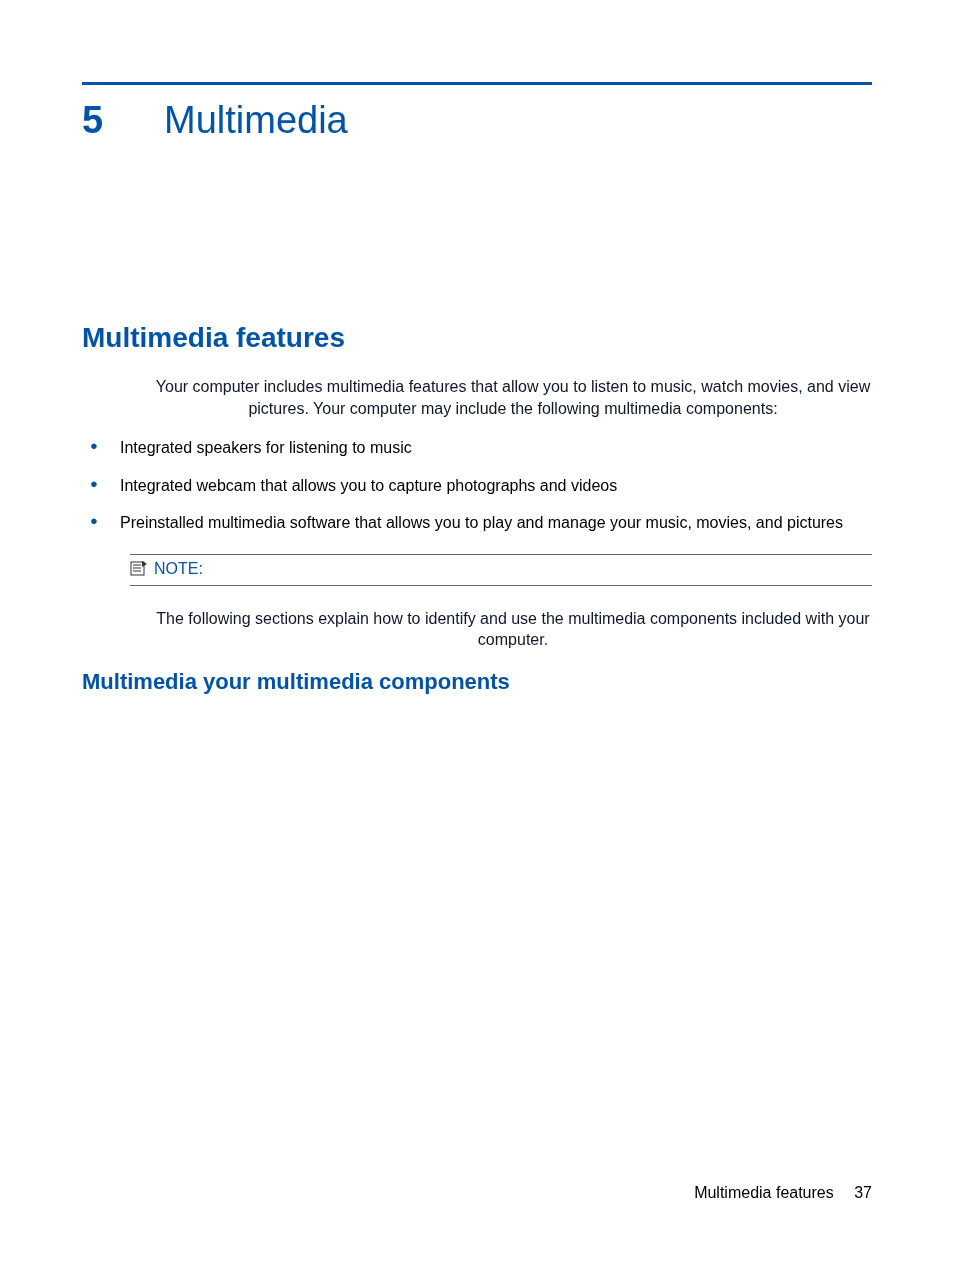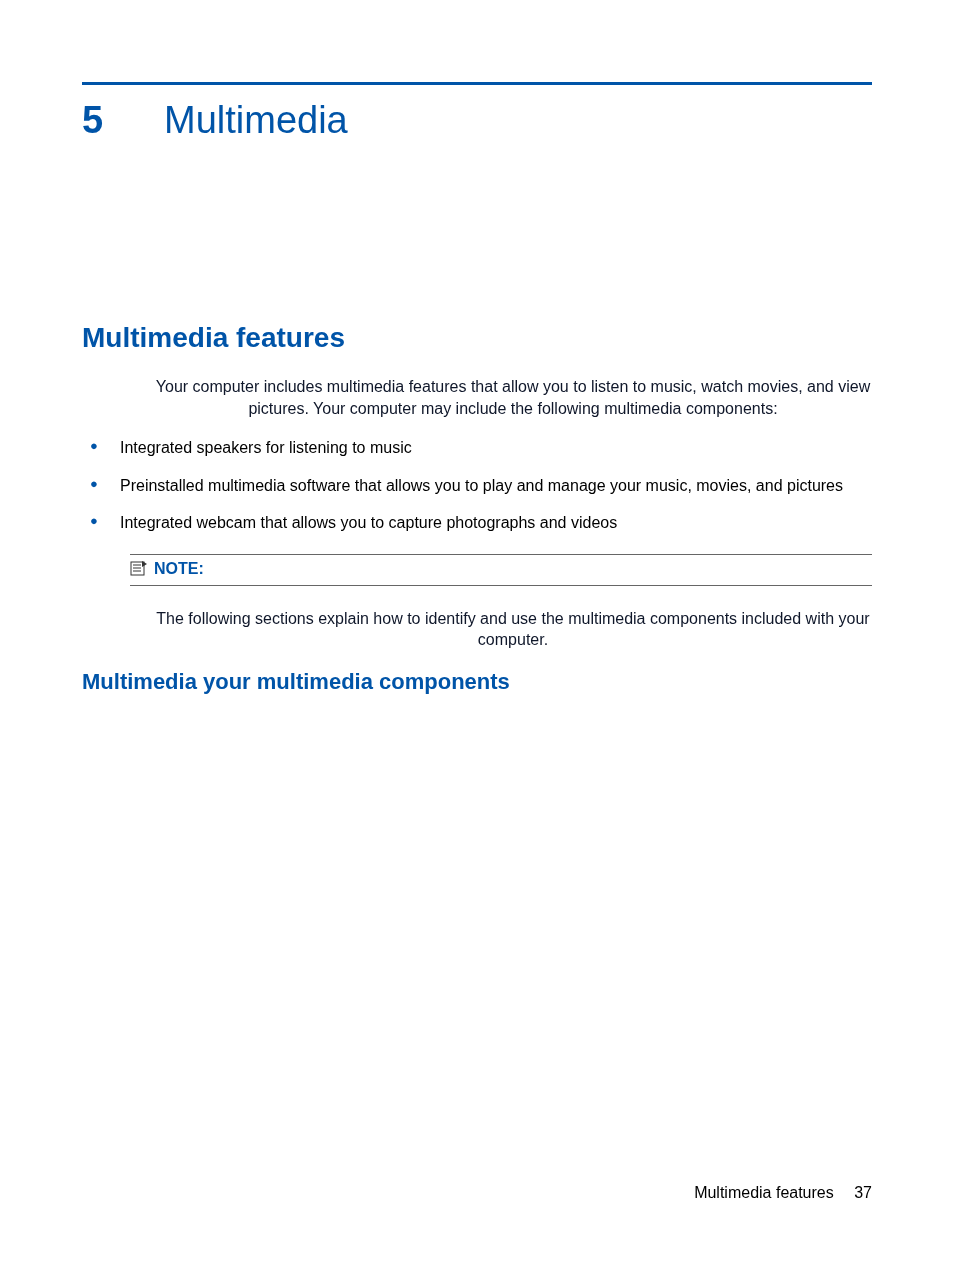--- a/index.html
+++ b/index.html
@@ -95,21 +95,21 @@
     }
     .note-icon {
       flex: 0 0 22px;
       margin-right: 2px;
       font-size: 16px;
       color: #333;
       line-height: 1.1;
     }
     .note-label {
       color: #0054a8;
-      font-weight: bold;
+      font-weight: normal;
       margin-right: 14px;
     }
     .note-text {
       color: #000000;
     }
     .footer {
       position: absolute;
       bottom: 68px;
       right: 82px;
       font-size: 16px;
@@ -130,22 +130,22 @@
     <div class="chapter-number">5</div>
     <div class="chapter-title">Multimedia</div>
   </div>
 
   <h2 class="section-heading">Multimedia features</h2>
 
   <p class="body-text indented">Your computer includes multimedia features that allow you to listen to music, watch movies, and view pictures. Your computer may include the following multimedia components:</p>
 
   <ul class="bullet-list indented">
     <li>Integrated speakers for listening to music</li>
+    <li>Integrated webcam that allows you to capture photographs and videos</li>
     <li>Preinstalled multimedia software that allows you to play and manage your music, movies, and pictures</li>
-    <li>Integrated webcam that allows you to capture photographs and videos</li>
   </ul>
 
   <div class="note-block">
     <span class="note-icon">
       <svg width="18" height="16" viewBox="0 0 18 16">
         <rect x="1" y="2" width="13" height="13" fill="none" stroke="#333" stroke-width="1"></rect>
         <line x1="3" y1="5" x2="11" y2="5" stroke="#333" stroke-width="1"></line>
         <line x1="3" y1="8" x2="11" y2="8" stroke="#333" stroke-width="1"></line>
         <line x1="3" y1="11" x2="11" y2="11" stroke="#333" stroke-width="1"></line>
         <path d="M12 1 l5 3 l-5 3 z" fill="#333"></path>

